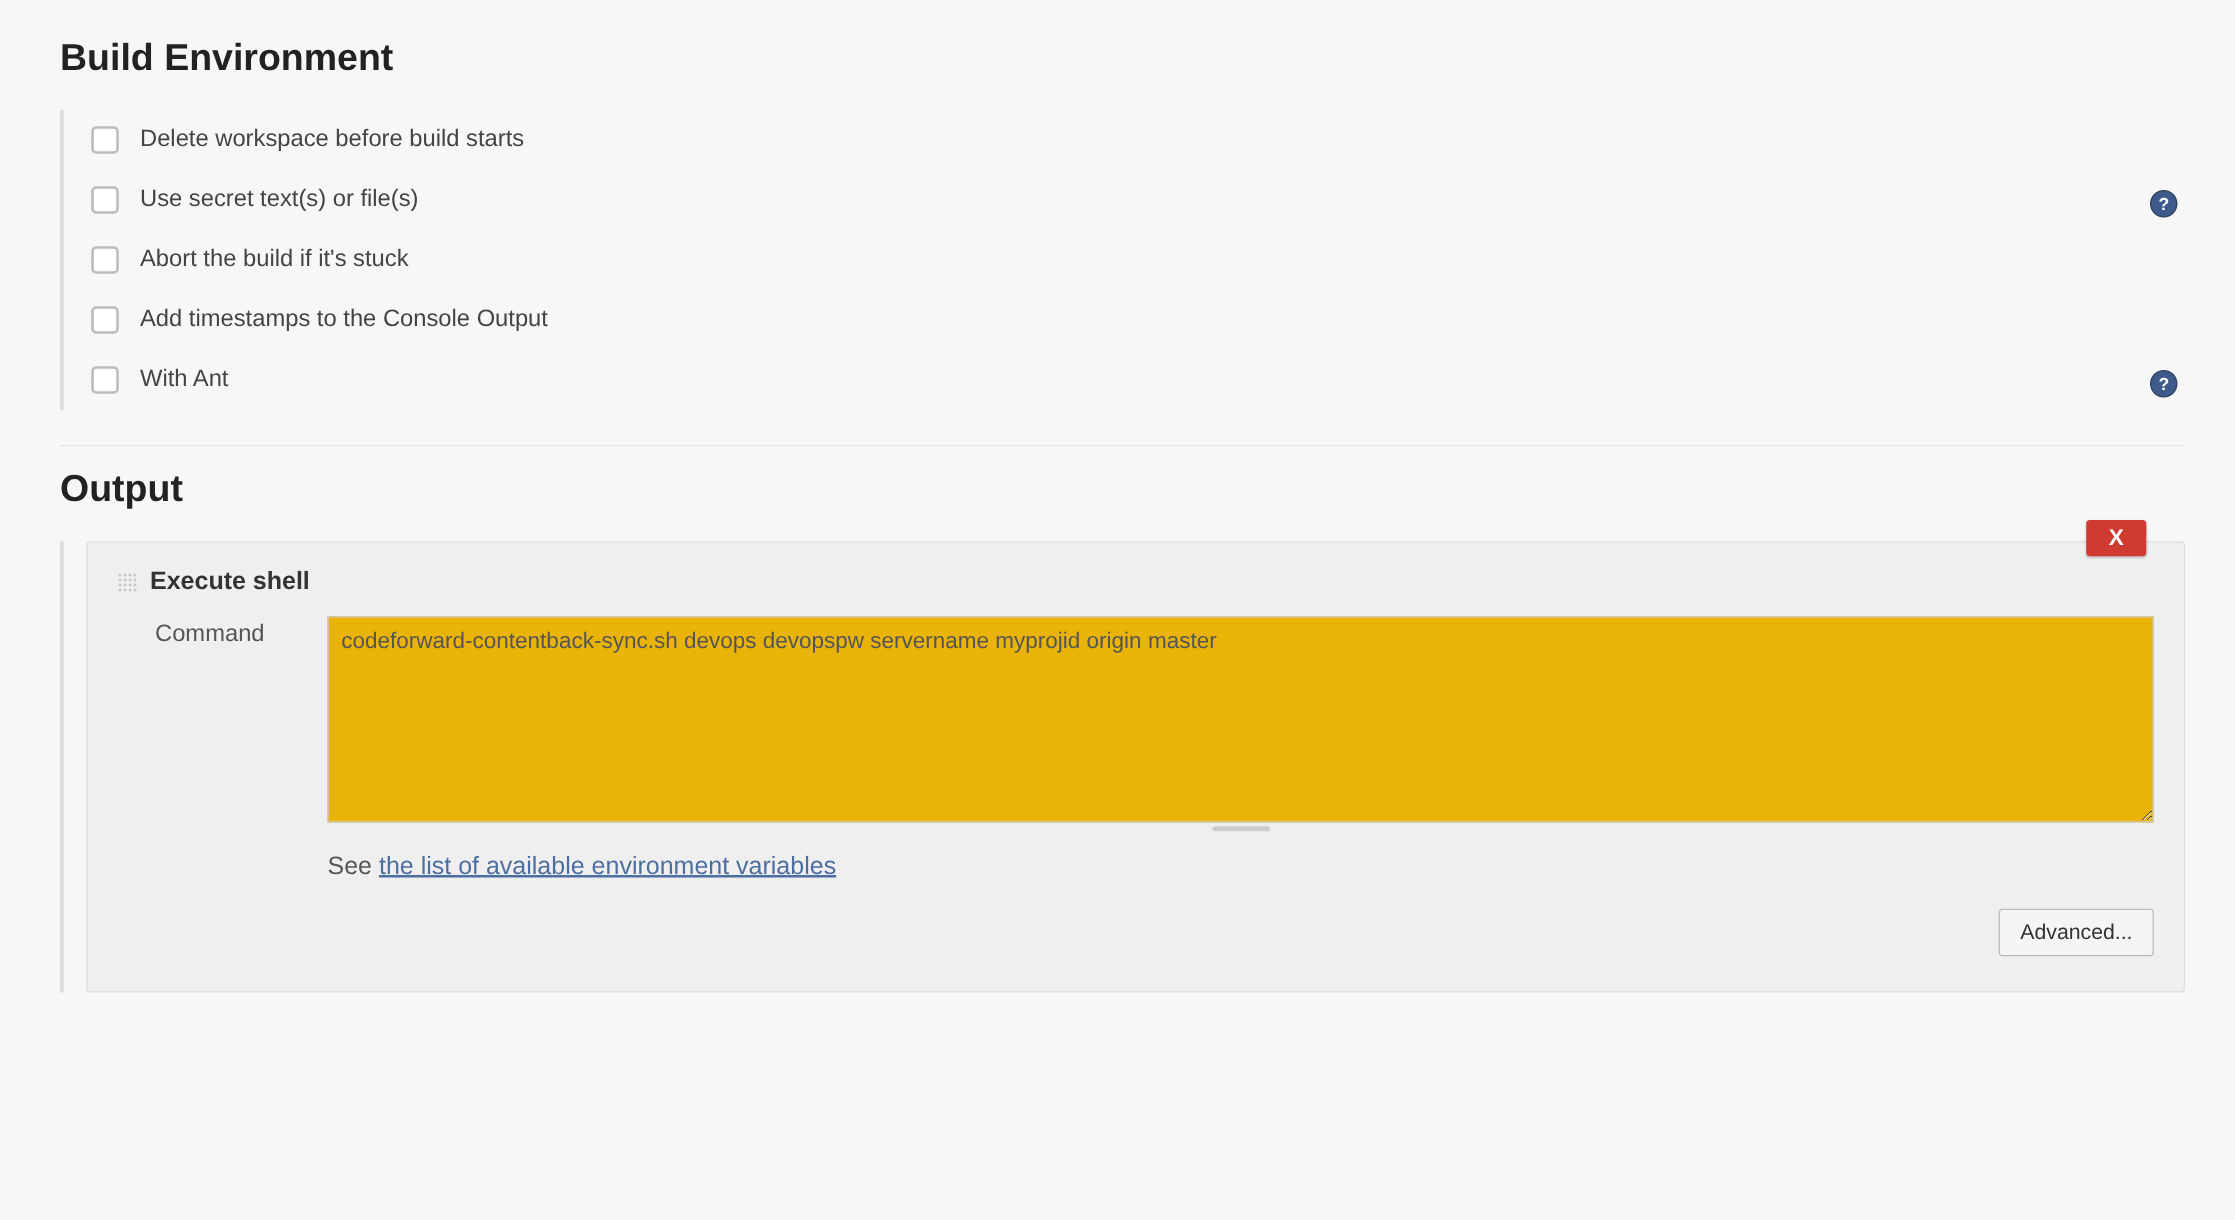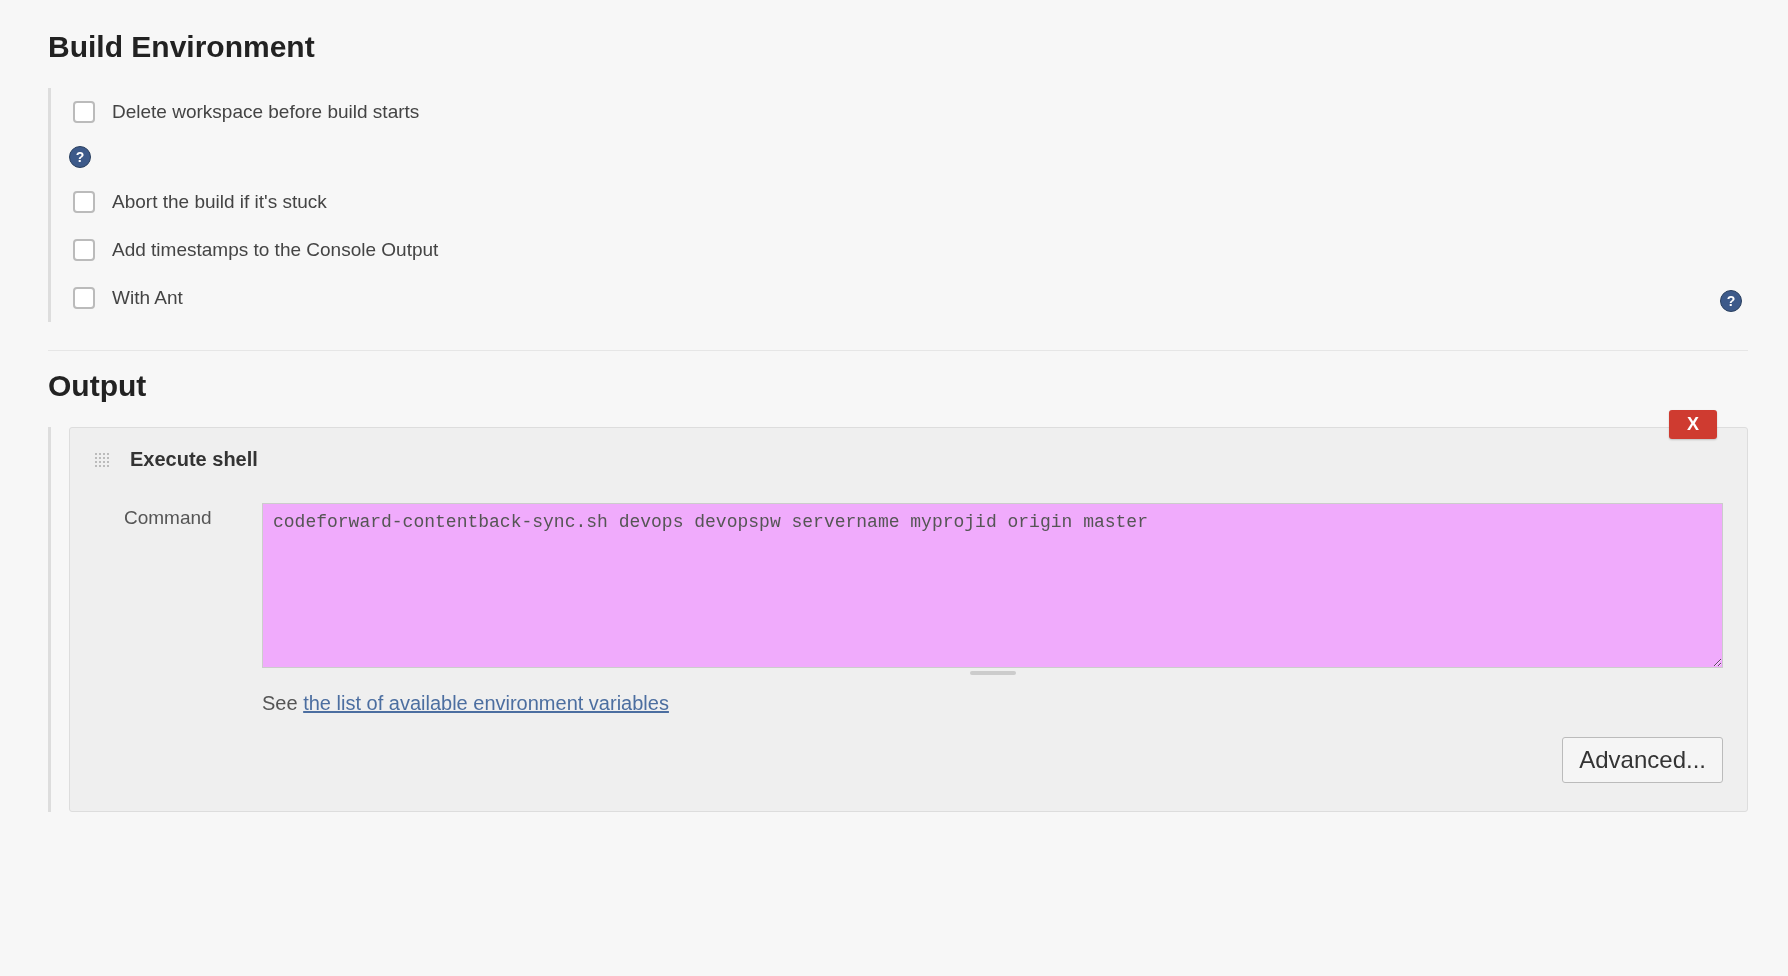--- a/index.html
+++ b/index.html
@@ -88,22 +88,22 @@
     color: #fff;
     font-weight: 700;
     font-size: 18px;
     border: none;
     border-radius: 3px;
     padding: 4px 18px;
     box-shadow: 0 1px 2px rgba(0,0,0,0.2);
     cursor: pointer;
   }
   .step-title-row {
-    display:flex; align-items:center; gap:20px;
-    margin-bottom: 32px;
+    display:flex; align-items:center; gap:10px;
+    margin-bottom: 16px;
   }
   .drag-handle {
     width: 16px; height: 16px;
     background-image: radial-gradient(#bbb 1px, transparent 1px);
     background-size: 4px 4px;
     cursor: move;
   }
   .step-title {
     font-weight: 700;
     font-size: 20px;
@@ -114,22 +114,22 @@
     align-items:flex-start;
     gap: 28px;
     margin: 6px 0 0 30px;
   }
   .cmd-label { font-size: 19px; color:#555; padding-top:4px; width:110px; flex-shrink:0;}
   .cmd-col { flex:1; display:flex; flex-direction:column; }
   textarea.command {
     width: 100%;
     height: 165px;
     border: 1px solid #ccc;
-    background: #f0abfc;
-    font-family: Liberation Mono, monospace;
+    background: #eab308;
+    font-family: Liberation Sans, sans-serif;
     font-size: 18px;
     color: #555;
     padding: 8px 10px;
     resize: vertical;
   }
   .resize-grip {
     height: 10px;
     display:flex; align-items:center; justify-content:center;
   }
   .resize-grip div { width: 46px; height:4px; background:#ccc; border-radius:2px;}
@@ -138,40 +138,44 @@
     font-size: 20px;
     color:#555;
   }
   .hint a { color:#4c6ea0; text-decoration: underline; }
   .adv-row { display:flex; justify-content:flex-end; margin-top: 22px;}
   button.adv {
     background: #f5f5f5;
     border: 1px solid #bbb;
     border-radius: 3px;
     padding: 8px 16px;
-    font-size: 24px;
+    font-size: 17px;
     color: #333;
     cursor: pointer;
   }
 </style>
 </head>
 <body>
 
 <div class="page">
 
   <h2 class="section-head">Build Environment</h2>
 
   <div class="env-list">
     <div class="env-row">
       <div class="env-left">
         <input type="checkbox" class="chk" style="">
         <span>Delete workspace before build starts</span>
       </div>
     </div>
     <div class="env-row">
+      <div class="env-left">
+        <input type="checkbox" class="chk" style="">
+        <span>Use secret text(s) or file(s)</span>
+      </div>
       <span class="help-icon">?</span>
     </div>
     <div class="env-row">
       <div class="env-left">
         <input type="checkbox" class="chk" style="">
         <span>Abort the build if it's stuck</span>
       </div>
     </div>
     <div class="env-row">
       <div class="env-left">

